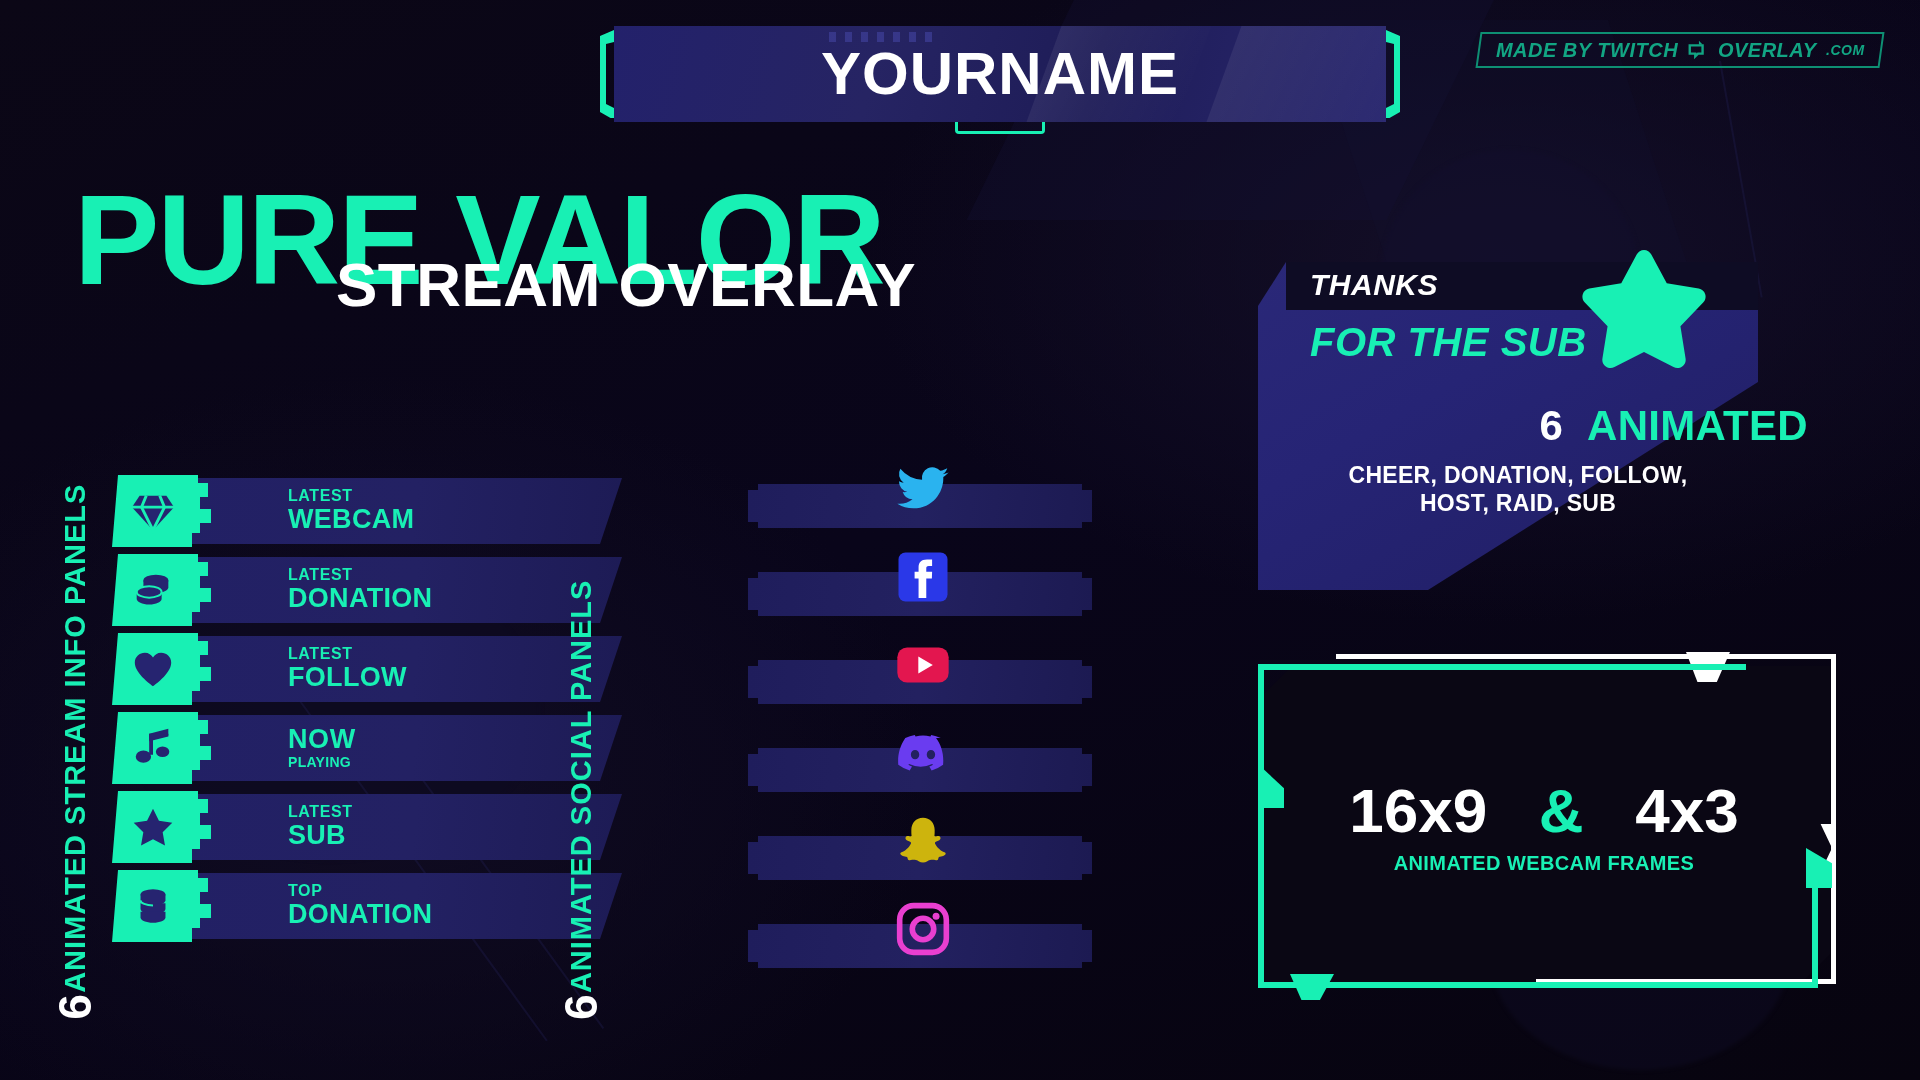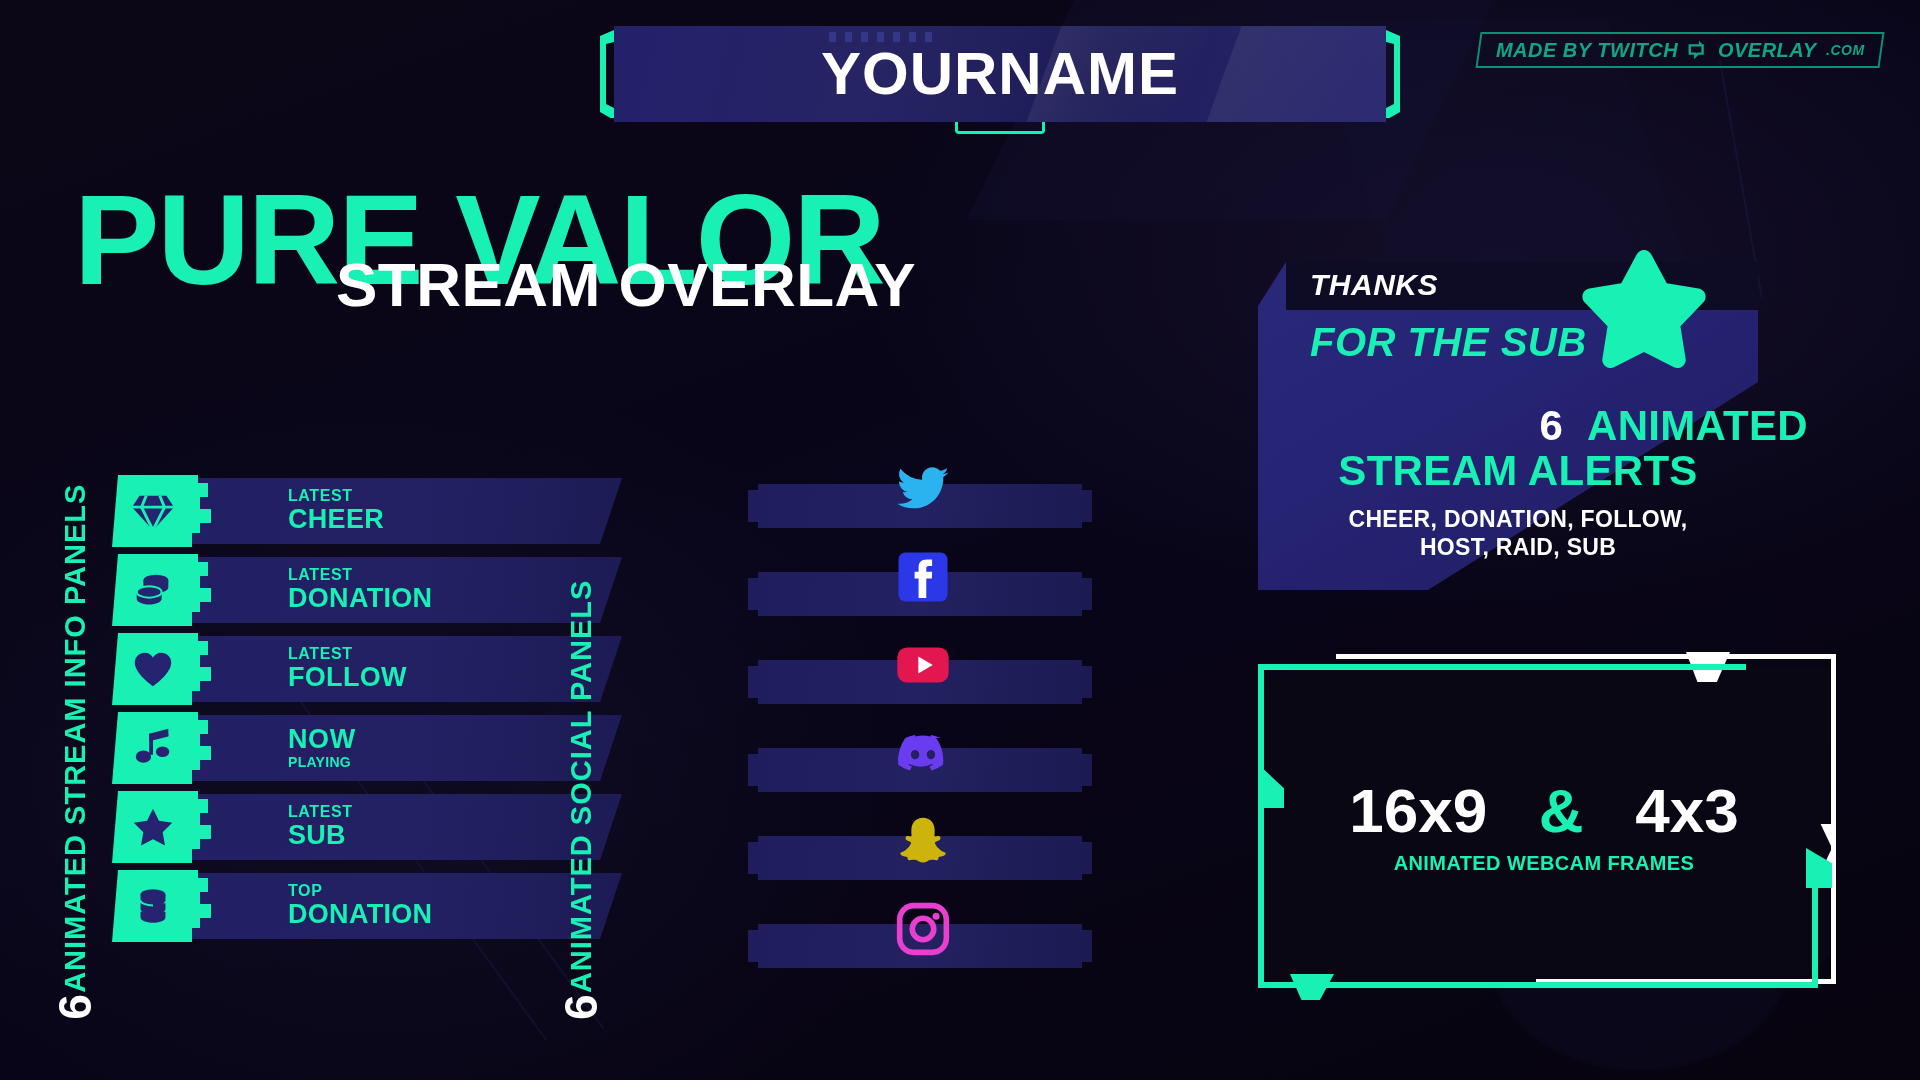--- a/index.html
+++ b/index.html
@@ -178,21 +178,21 @@
       <div class="bar"></div>
       <div class="badge">
         <svg viewBox="0 0 48 48">
           <path d="M10 8h28l8 12-22 24L2 20z" fill="#262470"></path>
           <path d="M2 20h44" stroke="#18f0b4" stroke-width="3"></path>
           <path d="M17 8l-5 12 12 24 12-24-5-12" stroke="#18f0b4" stroke-width="3" fill="none"></path>
         </svg>
       </div>
       <div class="tx">
         <div class="small">LATEST</div>
-        <div class="big">CHEER</div>
+        <div class="big">WEBCAM</div>
       </div>
     </div>
 
     <div class="ipanel">
       <div class="bar"></div>
       <div class="badge">
         <svg viewBox="0 0 48 48">
           <ellipse cx="27" cy="14" rx="13" ry="6" fill="#262470"></ellipse>
           <path d="M14 14v7c0 3.3 5.8 6 13 6s13-2.7 13-6v-7" fill="#262470"></path>
           <ellipse cx="20" cy="26" rx="13" ry="6" fill="#262470"></ellipse>
@@ -343,21 +343,20 @@
     <div class="alert-star">
       <svg viewBox="0 0 100 96">
         <path d="M50 3c2.3 0 4.3 1.3 5.4 3.3l11.4 21.3 23.6 3.8c2.3.4 4.1 2 4.8 4.2.7 2.2.1 4.6-1.5 6.2L76.9 59.2l3.8 23.9c.4 2.3-.6 4.6-2.5 5.9-1.9 1.4-4.4 1.5-6.4.4L50 78.2 28.2 89.4c-2 1.1-4.5 1-6.4-.4-1.9-1.3-2.9-3.6-2.5-5.9l3.8-23.9L6.3 41.8c-1.6-1.6-2.2-4-1.5-6.2.7-2.2 2.5-3.8 4.8-4.2l23.6-3.8L44.6 6.3C45.7 4.3 47.7 3 50 3z"></path>
       </svg>
     </div>
     <div class="alert-copy">
       <div class="l1">
         <span class="n">6</span>
         <span>&nbsp;</span><span class="t">ANIMATED</span>
       </div>
-      <div class="l2">STREAM ALERTS</div>
       <div class="l3">CHEER, DONATION, FOLLOW,</div>
       <div class="l3" style="margin-top:0">HOST, RAID, SUB</div>
     </div>
   </div>
 
   <div class="cam">
     <div class="cam-inner"></div>
 
     <div class="cam-w" style="left:100px;top:2px;width:500px;height:0;border-width:5px 0 0 0;"></div>
     <div class="cam-w" style="left:595px;top:2px;width:0;height:330px;border-width:0 5px 0 0;"></div>

